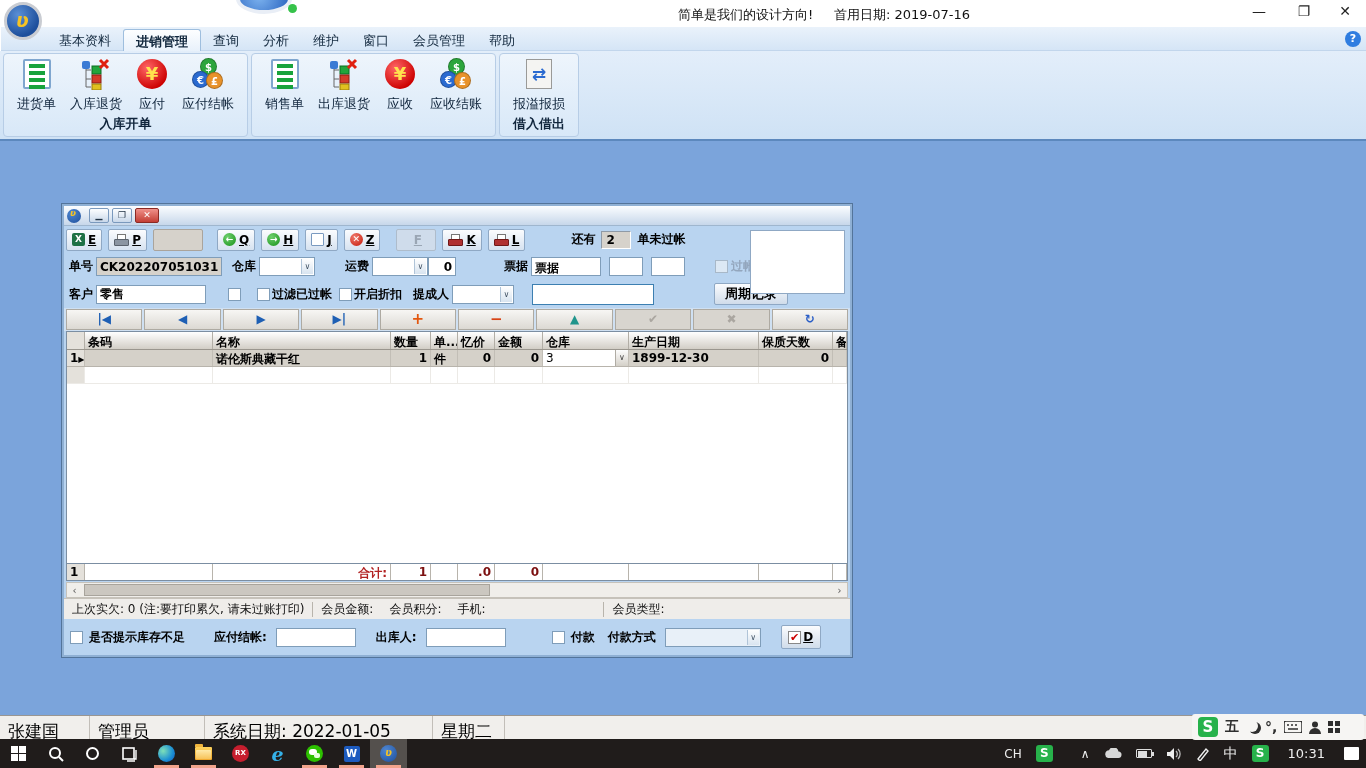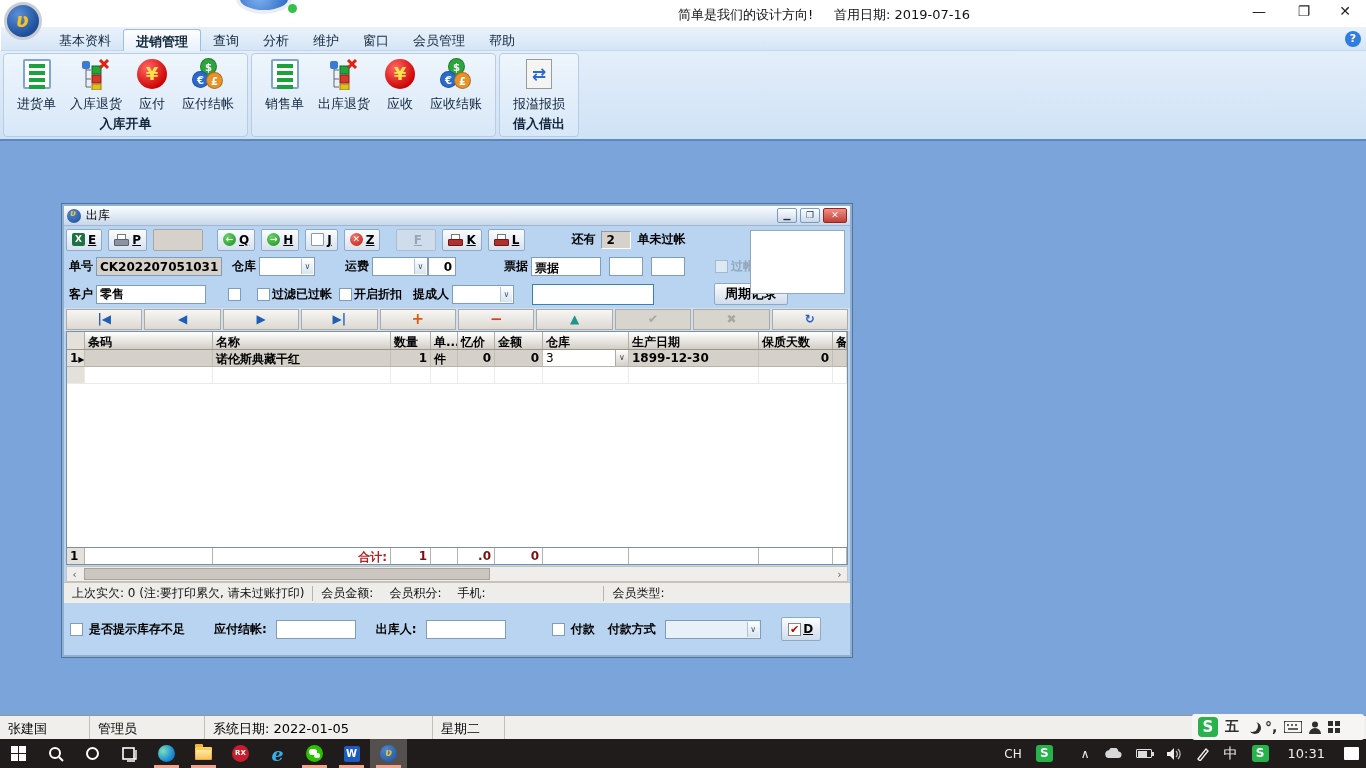--- a/index.html
+++ b/index.html
@@ -130,29 +130,29 @@
 
   #hscroll { height:16px; margin:1px 2px 0 2px; background:#f0eeea; border:1px solid #c6c2ba; display:flex; align-items:center; }
   .scr-arrow { width:15px; text-align:center; font-size:10px; color:#555; }
   #hthumb { width:52%; height:12px; background:#cbc7c0; border:1px solid #a8a49c; margin-left:2px; }
 
   #memberline { height:21px; background:#efedea; border-top:1px solid #c6c2ba; display:flex; align-items:center;
     font-size:12px; color:#111; }
   #memberline .seg { padding:8px 8px; white-space:nowrap; }
   #memberline .sep { width:1px; height:15px; background:#b8b4ac; }
 
-  #dlg-bottom { height:52px; display:flex; align-items:center; padding:0 6px; gap:6px; }
+  #dlg-bottom { height:36px; display:flex; align-items:center; padding:0 6px; gap:6px; }
   #d-btn { height:24px; width:40px; display:flex; align-items:center; justify-content:center; gap:2px;
     border:1px solid #8fa8c4; border-radius:2px; background:linear-gradient(#fbfcfe,#d0dcea); font-weight:bold; }
   .dchk { width:13px; height:13px; background:#fff; border:1px solid #888; color:#c00; font-size:11px;
     line-height:11px; text-align:center; font-weight:bold; }
 
   
   #statusbar { position:absolute; left:0; top:715px; width:1366px; height:24px; background:#f1efec;
-    border-top:1px solid #9a9691; display:flex; align-items:center; font-size:13px; }
+    border-top:1px solid #9a9691; display:flex; align-items:center; font-size:17px; }
   #statusbar .cell { height:100%; padding:4px 8px 0 8px; border-right:1px solid #c2beb8; white-space:nowrap; }
 
   
   #sogou { position:absolute; left:1192px; top:714px; width:172px; height:26px; background:#f6f5f3;
     border-radius:3px; display:flex; align-items:center; gap:7px; padding:0 6px; z-index:40; }
   .sogou-s { width:20px; height:20px; background:#27b24b; border-radius:4px; color:#fff; font-weight:bold;
     font-size:15px; text-align:center; line-height:20px; }
   .sg-dark { color:#2e2e2e; font-size:14px; font-weight:bold; }
   .moon { width:12px; height:12px; border-radius:50%; box-shadow:3px 2px 0 0 #2e2e2e; margin-top:-3px; }
 
@@ -316,21 +316,20 @@
   </div>
 </div>
 
 <div id="workspace">
   <div id="dialog">
 
     <div id="dlg-titlebar">
       <div id="dlg-icon">
           <span>ʋ</span>
         </div>
-      <div id="dlg-title">出库</div>
       <div class="dlg-btn">▁</div>
       <div class="dlg-btn">❐</div>
       <div class="dlg-btn close">✕</div>
     </div>
 
     <div id="dlg-toolbar">
       <div class="tbtn">
         <span class="sq-icon excel">X</span>
           <u>E</u>
       </div>

